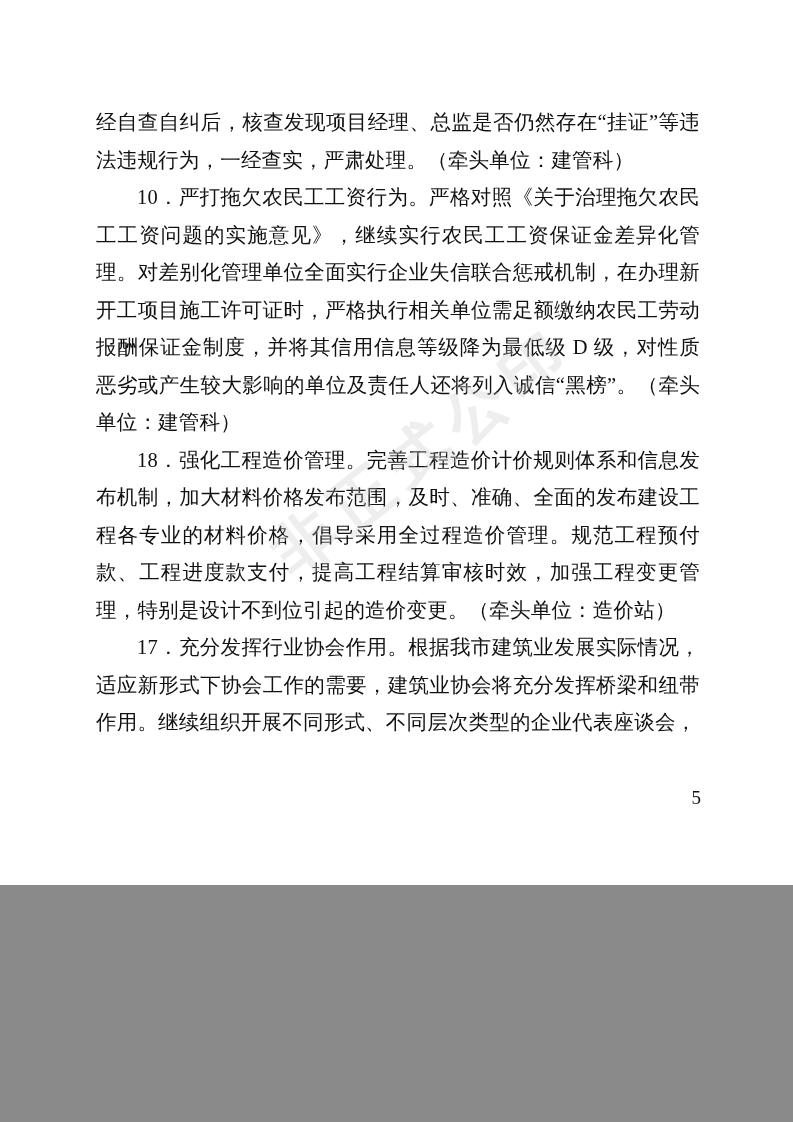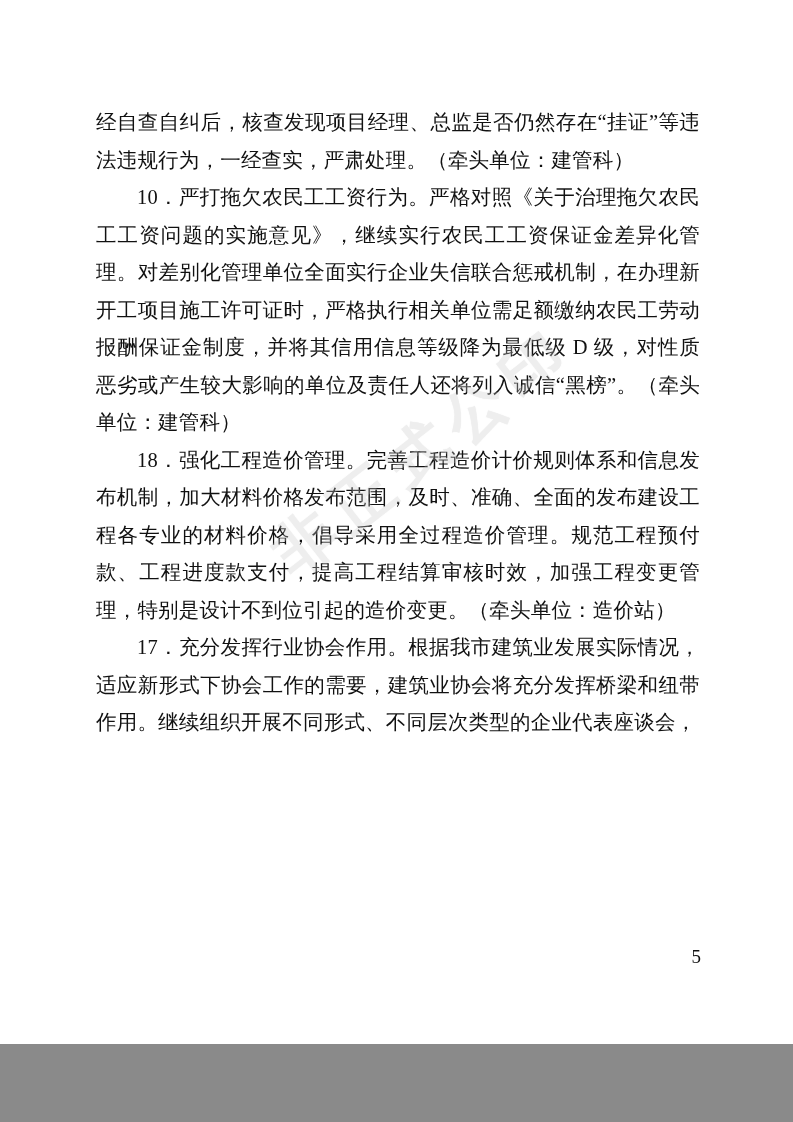--- a/index.html
+++ b/index.html
@@ -3,21 +3,21 @@
 <meta charset="utf-8">
 <style>
   html, body {
     margin: 0;
     padding: 0;
     background: #8a8a8a;
   }
   .page {
     position: relative;
     width: 793px;
-    height: 1044px;
+    height: 885px;
     background: #ffffff;
     margin: 0 auto;
     overflow: hidden;
     box-sizing: border-box;
   }
   .content {
     position: absolute;
     left: 96px;
     top: 104px;
     width: 604px;

